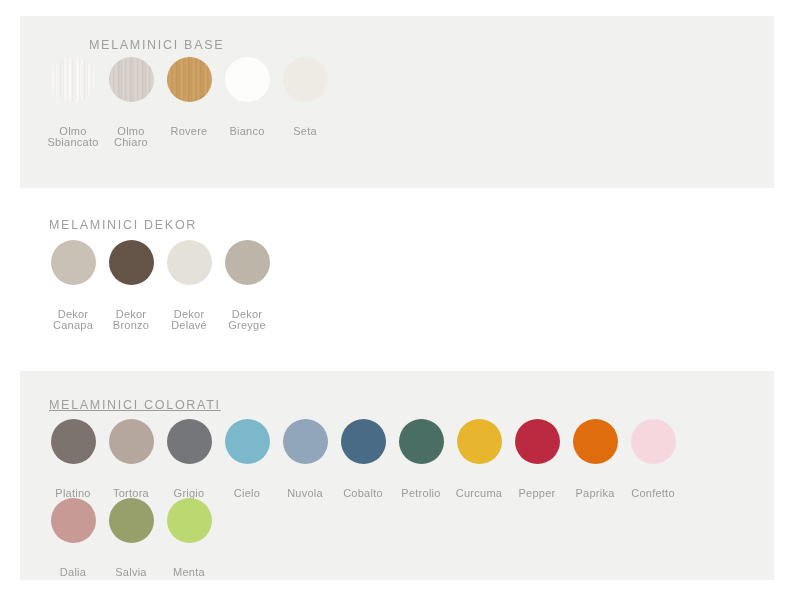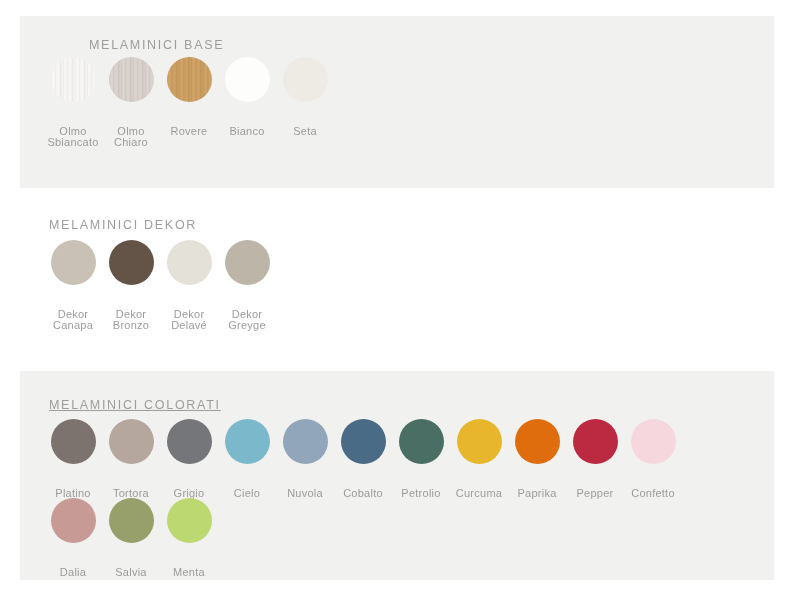--- a/index.html
+++ b/index.html
@@ -160,26 +160,26 @@
     </div>
     <div class="swatch-cell">
       <div class="swatch-dot" style="background: rgb(74, 110, 100);"></div>
       <div class="swatch-label">Petrolio</div>
     </div>
     <div class="swatch-cell">
       <div class="swatch-dot" style="background: rgb(232, 182, 44);"></div>
       <div class="swatch-label">Curcuma</div>
     </div>
     <div class="swatch-cell">
+      <div class="swatch-dot" style="background: rgb(188, 42, 65);"></div>
+      <div class="swatch-label">Pepper</div>
+    </div>
+    <div class="swatch-cell">
       <div class="swatch-dot" style="background: rgb(224, 109, 13);"></div>
       <div class="swatch-label">Paprika</div>
-    </div>
-    <div class="swatch-cell">
-      <div class="swatch-dot" style="background: rgb(188, 42, 65);"></div>
-      <div class="swatch-label">Pepper</div>
     </div>
     <div class="swatch-cell">
       <div class="swatch-dot" style="background: rgb(246, 215, 221);"></div>
       <div class="swatch-label">Confetto</div>
     </div>
   </div>
 <div class="swatch-row" id="row-col-2">
     <div class="swatch-cell">
       <div class="swatch-dot" style="background: rgb(199, 154, 150);"></div>
       <div class="swatch-label">Dalia</div>

